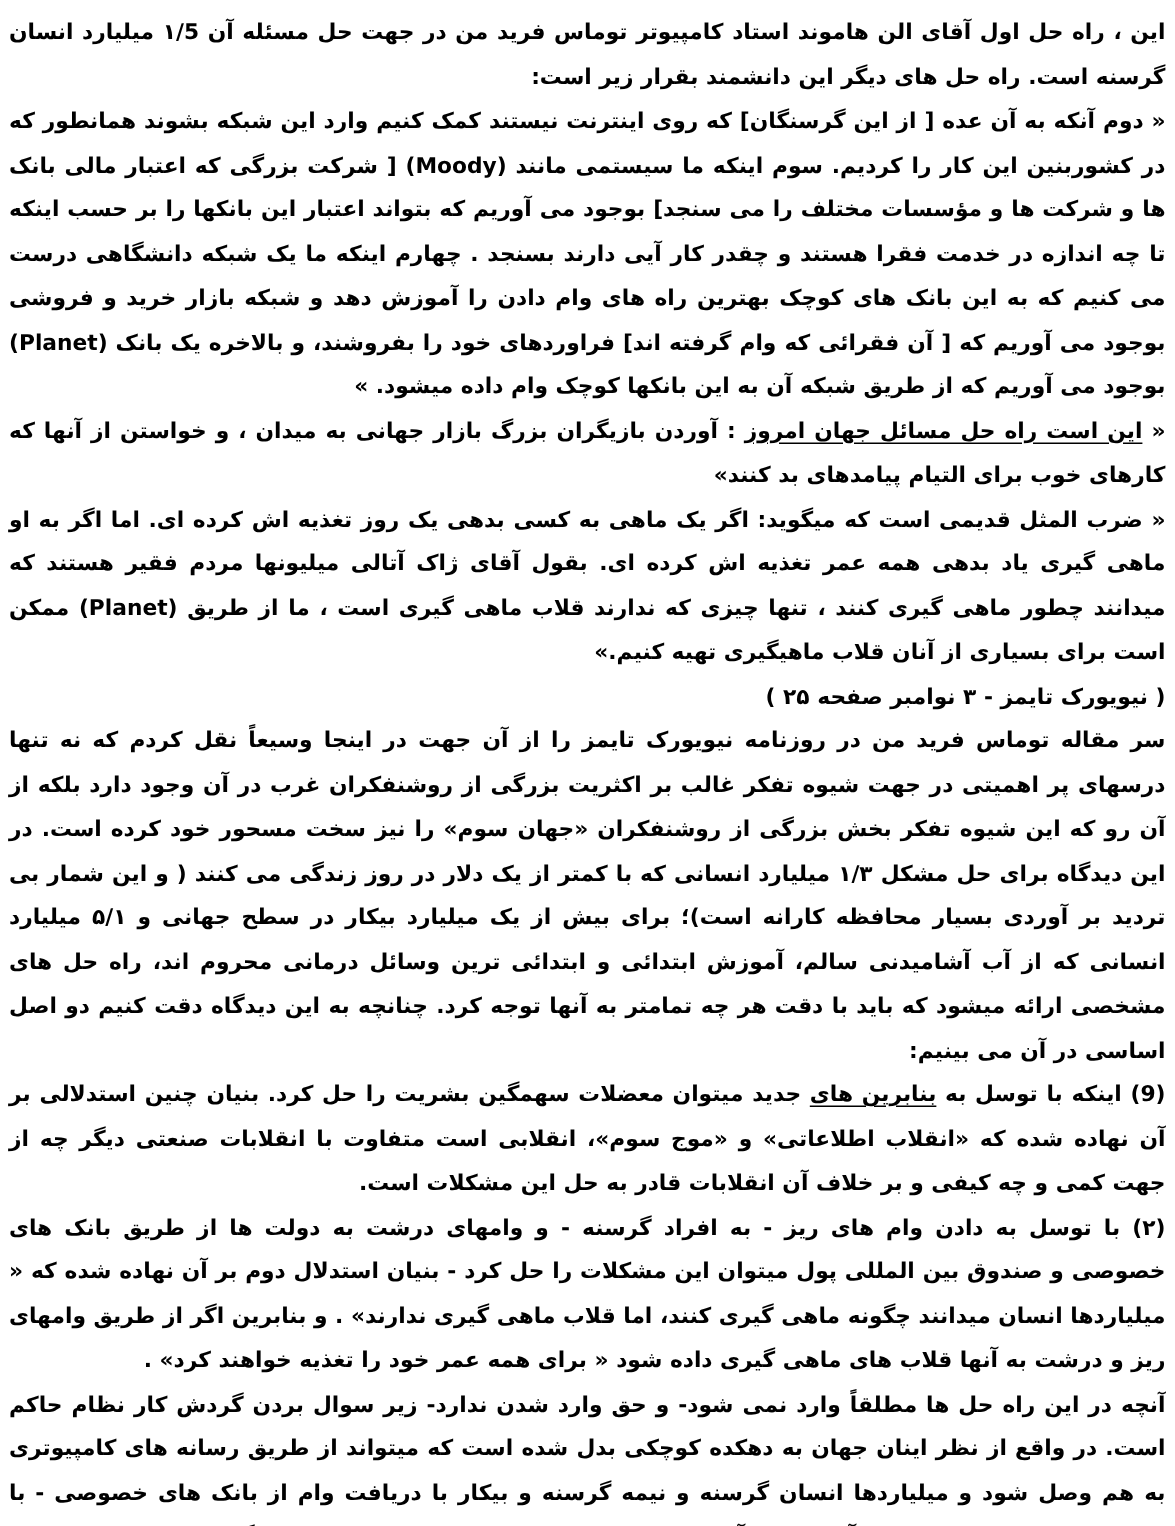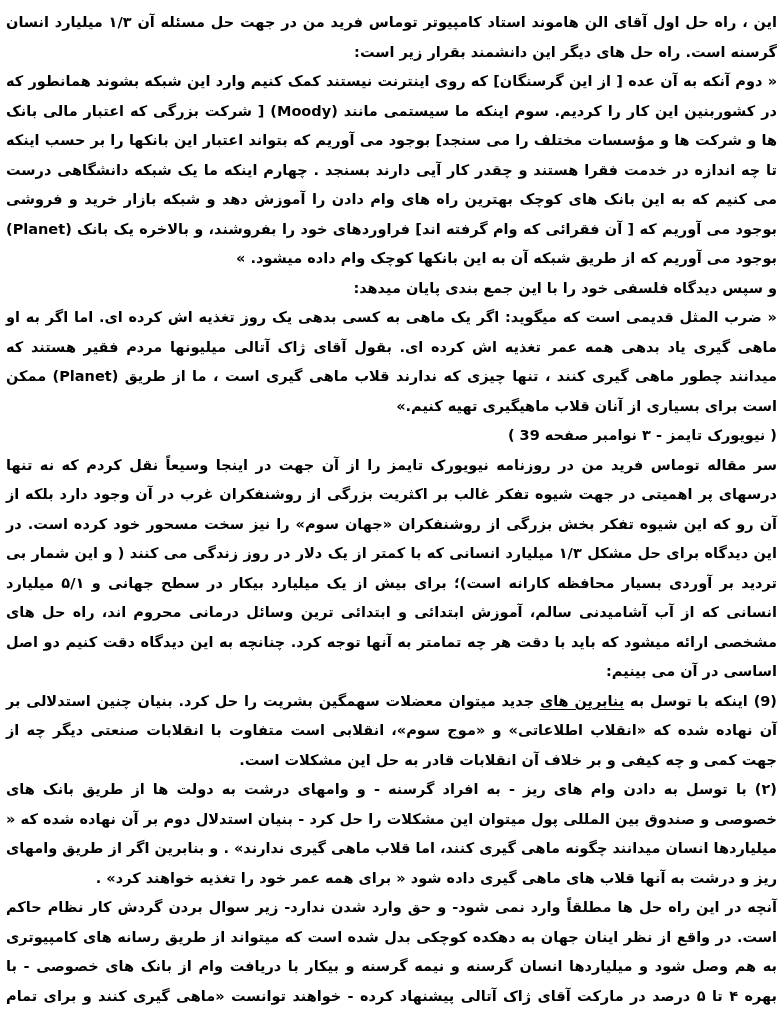--- a/index.html
+++ b/index.html
@@ -28,22 +28,22 @@
   }
   .u {
     text-decoration: underline;
     text-underline-offset: 3px;
   }
 </style>
 </head>
 <body>
 
 <div class="page" dir="rtl">
-    <p class="para"><span>این ، راه حل اول آقای الن هاموند استاد کامپیوتر توماس فرید من در جهت حل مسئله آن ۱/۳ میلیارد انسان گرسنه است. راه حل های دیگر این دانشمند بقرار زیر است:</span></p>
+    <p class="para"><span>این ، راه حل اول آقای الن هاموند استاد کامپیوتر توماس فرید من در جهت حل مسئله آن ۱/5 میلیارد انسان گرسنه است. راه حل های دیگر این دانشمند بقرار زیر است:</span></p>
     <p class="para"><span>« دوم آنکه به آن عده [ از این گرسنگان] که روی اینترنت نیستند کمک کنیم وارد این شبکه بشوند همانطور که در کشوربنین این کار را کردیم. سوم اینکه ما سیستمی مانند (Moody) [ شرکت بزرگی که اعتبار مالی بانک ها و شرکت ها و مؤسسات مختلف را می سنجد] بوجود می آوریم که بتواند اعتبار این بانکها را بر حسب اینکه تا چه اندازه در خدمت فقرا هستند و چقدر کار آیی دارند بسنجد . چهارم اینکه ما یک شبکه دانشگاهی درست می کنیم که به این بانک های کوچک بهترین راه های وام دادن را آموزش دهد و شبکه بازار خرید و فروشی بوجود می آوریم که [ آن فقرائی که وام گرفته اند] فراوردهای خود را بفروشند، و بالاخره یک بانک (Planet) بوجود می آوریم که از طریق شبکه آن به این بانکها کوچک وام داده میشود. »</span></p>
-    <p class="para"><span>و سپس دیدگاه فلسفی خود را با این جمع بندی پایان میدهد:</span></p>
+    <p class="para"><span>« </span><span class="u">این است راه حل مسائل جهان امروز</span><span> : آوردن بازیگران بزرگ بازار جهانی به میدان ، و خواستن از آنها که کارهای خوب برای التیام پیامدهای بد کنند»</span></p>
     <p class="para"><span>« ضرب المثل قدیمی است که میگوید: اگر یک ماهی به کسی بدهی یک روز تغذیه اش کرده ای. اما اگر به او ماهی گیری یاد بدهی همه عمر تغذیه اش کرده ای. بقول آقای ژاک آتالی میلیونها مردم فقیر هستند که میدانند چطور ماهی گیری کنند ، تنها چیزی که ندارند قلاب ماهی گیری است ، ما از طریق (Planet) ممکن است برای بسیاری از آنان قلاب ماهیگیری تهیه کنیم.»</span></p>
-    <p class="para"><span>( نیویورک تایمز - ۳ نوامبر صفحه 39 )</span></p>
+    <p class="para"><span>( نیویورک تایمز - ۳ نوامبر صفحه ۲۵ )</span></p>
     <p class="para"><span>سر مقاله توماس فرید من در روزنامه نیویورک تایمز را از آن جهت در اینجا وسیعاً نقل کردم که نه تنها درسهای پر اهمیتی در جهت شیوه تفکر غالب بر اکثریت بزرگی از روشنفکران غرب در آن وجود دارد بلکه از آن رو که این شیوه تفکر بخش بزرگی از روشنفکران «جهان سوم» را نیز سخت مسحور خود کرده است. در این دیدگاه برای حل مشکل ۱/۳ میلیارد انسانی که با کمتر از یک دلار در روز زندگی می کنند ( و این شمار بی تردید بر آوردی بسیار محافظه کارانه است)؛ برای بیش از یک میلیارد بیکار در سطح جهانی و ۵/۱ میلیارد انسانی که از آب آشامیدنی سالم، آموزش ابتدائی و ابتدائی ترین وسائل درمانی محروم اند، راه حل های مشخصی ارائه میشود که باید با دقت هر چه تمامتر به آنها توجه کرد. چنانچه به این دیدگاه دقت کنیم دو اصل اساسی در آن می بینیم:</span></p>
     <p class="para"><span>(9) اینکه با توسل به </span><span class="u">بنابرین های</span><span> جدید میتوان معضلات سهمگین بشریت را حل کرد. بنیان چنین استدلالی بر آن نهاده شده که «انقلاب اطلاعاتی» و «موج سوم»، انقلابی است متفاوت با انقلابات صنعتی دیگر چه از جهت کمی و چه کیفی و بر خلاف آن انقلابات قادر به حل این مشکلات است.</span></p>
     <p class="para"><span>(۲) با توسل به دادن وام های ریز - به افراد گرسنه - و وامهای درشت به دولت ها از طریق بانک های خصوصی و صندوق بین المللی پول میتوان این مشکلات را حل کرد - بنیان استدلال دوم بر آن نهاده شده که « میلیاردها انسان میدانند چگونه ماهی گیری کنند، اما قلاب ماهی گیری ندارند» . و بنابرین اگر از طریق وامهای ریز و درشت به آنها قلاب های ماهی گیری داده شود « برای همه عمر خود را تغذیه خواهند کرد» .</span></p>
     <p class="para"><span>آنچه در این راه حل ها مطلقاً وارد نمی شود- و حق وارد شدن ندارد- زیر سوال بردن گردش کار نظام حاکم است. در واقع از نظر اینان جهان به دهکده کوچکی بدل شده است که میتواند از طریق رسانه های کامپیوتری به هم وصل شود و میلیاردها انسان گرسنه و نیمه گرسنه و بیکار با دریافت وام از بانک های خصوصی - با بهره ۴ تا ۵ درصد در مارکت آقای ژاک آتالی پیشنهاد کرده - خواهند توانست «ماهی گیری کنند و برای تمام عمر خود را تغذیه کنند. »</span></p>
   </div>
 
 </body></html>

